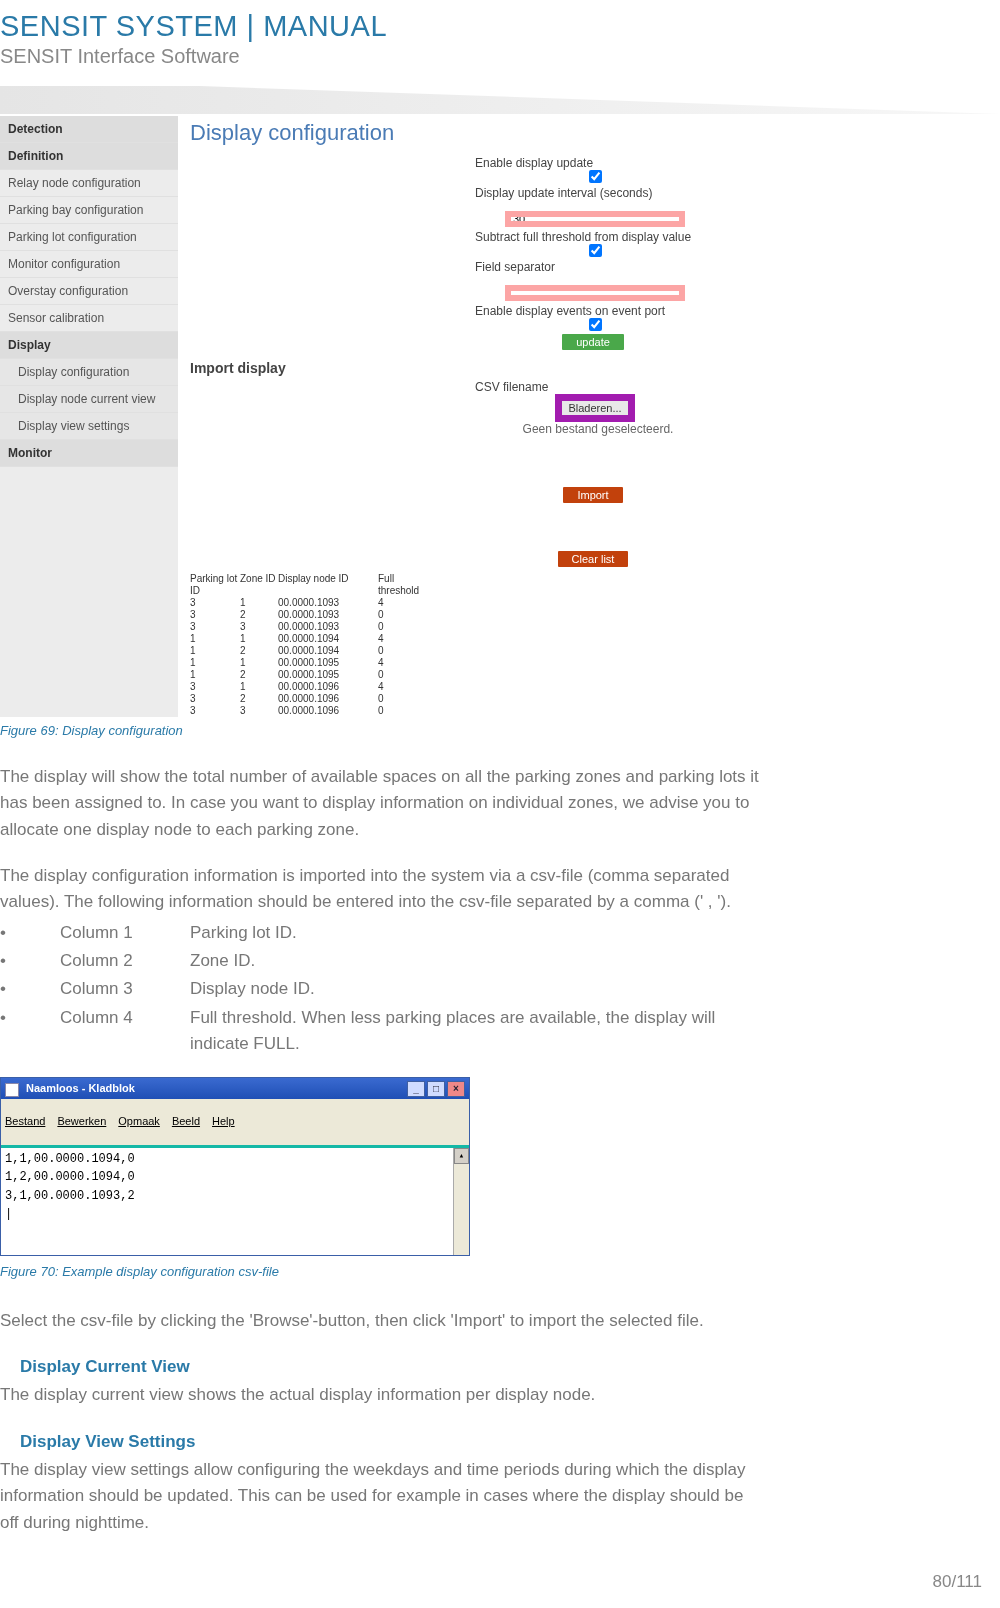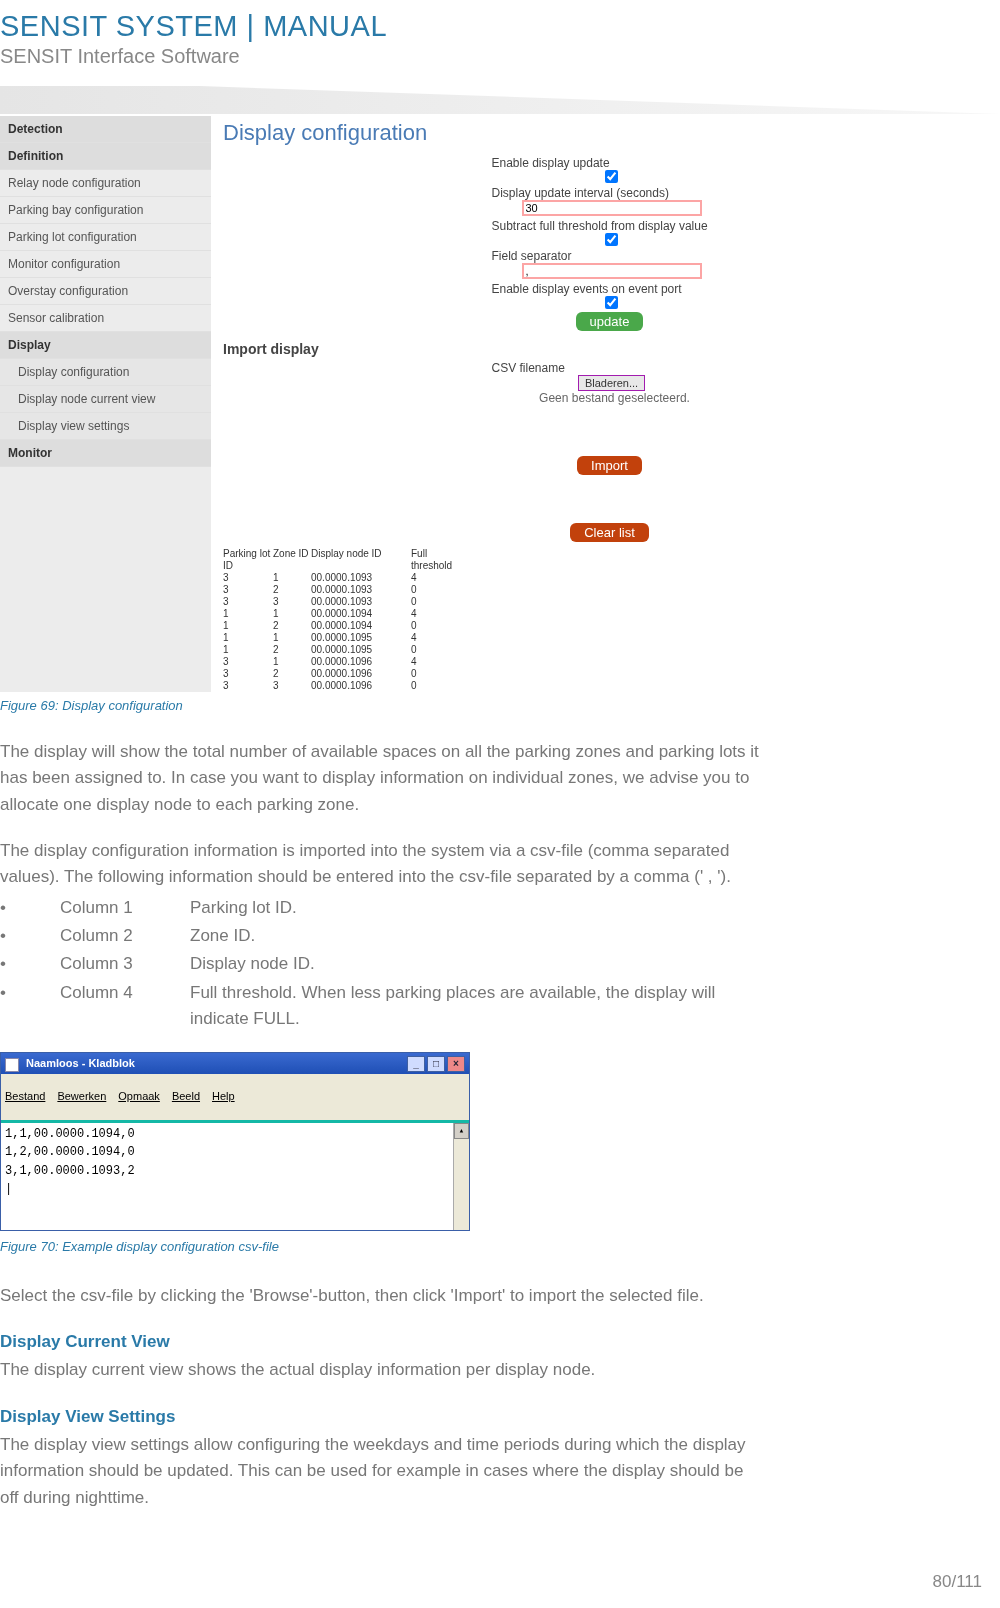--- a/index.html
+++ b/index.html
@@ -18,39 +18,39 @@
     margin-top: 18px;
     height: 28px;
     width: 100%;
     background: linear-gradient(to right, #e5e5e5 0%, #f7f7f7 100%);
     clip-path: polygon(0 0, 20% 0, 100% 100%, 0 100%);
   }
 
   
   .fig69 { display: flex; margin-top: 2px; }
   .fig-sidebar {
-    width: 211px;
+    width: 178px;
     font-size: 12px;
     color: #555;
     background: #ececec;
   }
   .fig-sidebar .item { padding: 6px 8px; border-bottom: 1px solid #e0e0e0; }
   .fig-sidebar .item.header { font-weight: bold; background: #ddd; color: #333; }
   .fig-sidebar .item.sub { padding-left: 18px; background: #e6e6e6; }
 
   .fig-main { flex: 1; padding: 4px 0 0 12px; font-size: 12px; color: #444; }
   .fig-main h2 { color: #4a7bb5; font-size: 22px; font-weight: 400; margin-bottom: 10px; }
   .fig-row { display: flex; align-items: center; margin-bottom: 3px; flex-direction: column; }
   .fig-row .lbl { width: 240px; }
-  .fig-row input[type=text] { width: 180px; height: 16px; border: 2px solid #fca5a5; font-size: 11px; padding: 0 2px; }
+  .fig-row input[type=text] { width: 180px; height: 16px; border: 6px solid #fca5a5; font-size: 11px; padding: 0 2px; margin-top: 11px; }
   .fig-row input[type=checkbox] { width: 13px; height: 13px; }
-  .btn { display: inline-block; padding: 2px 14px; color: #fff; font-size: 13px; border-radius: 6px; cursor: pointer; margin-right: 4px; }
+  .btn { display: inline-block; padding: 2px 14px; color: #fff; font-size: 11px; border-radius: 1px; cursor: pointer; margin-right: 4px; }
   .btn-green { background: #4aa84a; }
   .btn-blue { background: #c2410c; margin-top: 48px; }
-  .btn-browse { background: #e8e8e8; color: #333; border: 1px solid #a21caf; padding: 1px 6px; font-size: 11px; }
+  .btn-browse { background: #e8e8e8; color: #333; border: 7px solid #a21caf; padding: 1px 6px; font-size: 11px; }
   .fig-main h3 { font-size: 14px; font-weight: bold; color: #444; margin: 10px 0 4px; }
 
   .mini-table { font-size: 10px; color: #333; margin-top: 6px; line-height: 1.2; }
   .mini-table .trow { display: flex; }
   .mini-table .th { font-weight: normal; }
   .mini-table .c1 { width: 50px; }
   .mini-table .c2 { width: 38px; }
   .mini-table .c3 { width: 100px; }
   .mini-table .c4 { width: 60px; }
 
@@ -58,21 +58,21 @@
 
   
   .body-text { color: #777; font-size: 17px; line-height: 1.55; max-width: 760px; }
   .body-text p { margin-bottom: 20px; }
   ul.cols { list-style: none; margin-bottom: 20px; }
   ul.cols li { display: flex; margin-bottom: 2px; }
   ul.cols li .bullet { width: 60px; text-align: left; }
   ul.cols li .colname { width: 130px; }
   ul.cols li .coldesc { flex: 1; }
 
-  .section-head { color: #2a7aa8; font-weight: bold; font-size: 17px; margin-bottom: 2px; }
+  .section-head { color: #2a7aa8; font-weight: bold; font-size: 17px; margin-bottom: 2px; padding-left: 20px; }
 
   
   .notepad {
     width: 470px;
     border: 1px solid #3a5fa8;
     background: #fff;
     font-family: "Tahoma", sans-serif;
     font-size: 11px;
     margin-bottom: 4px;
   }

